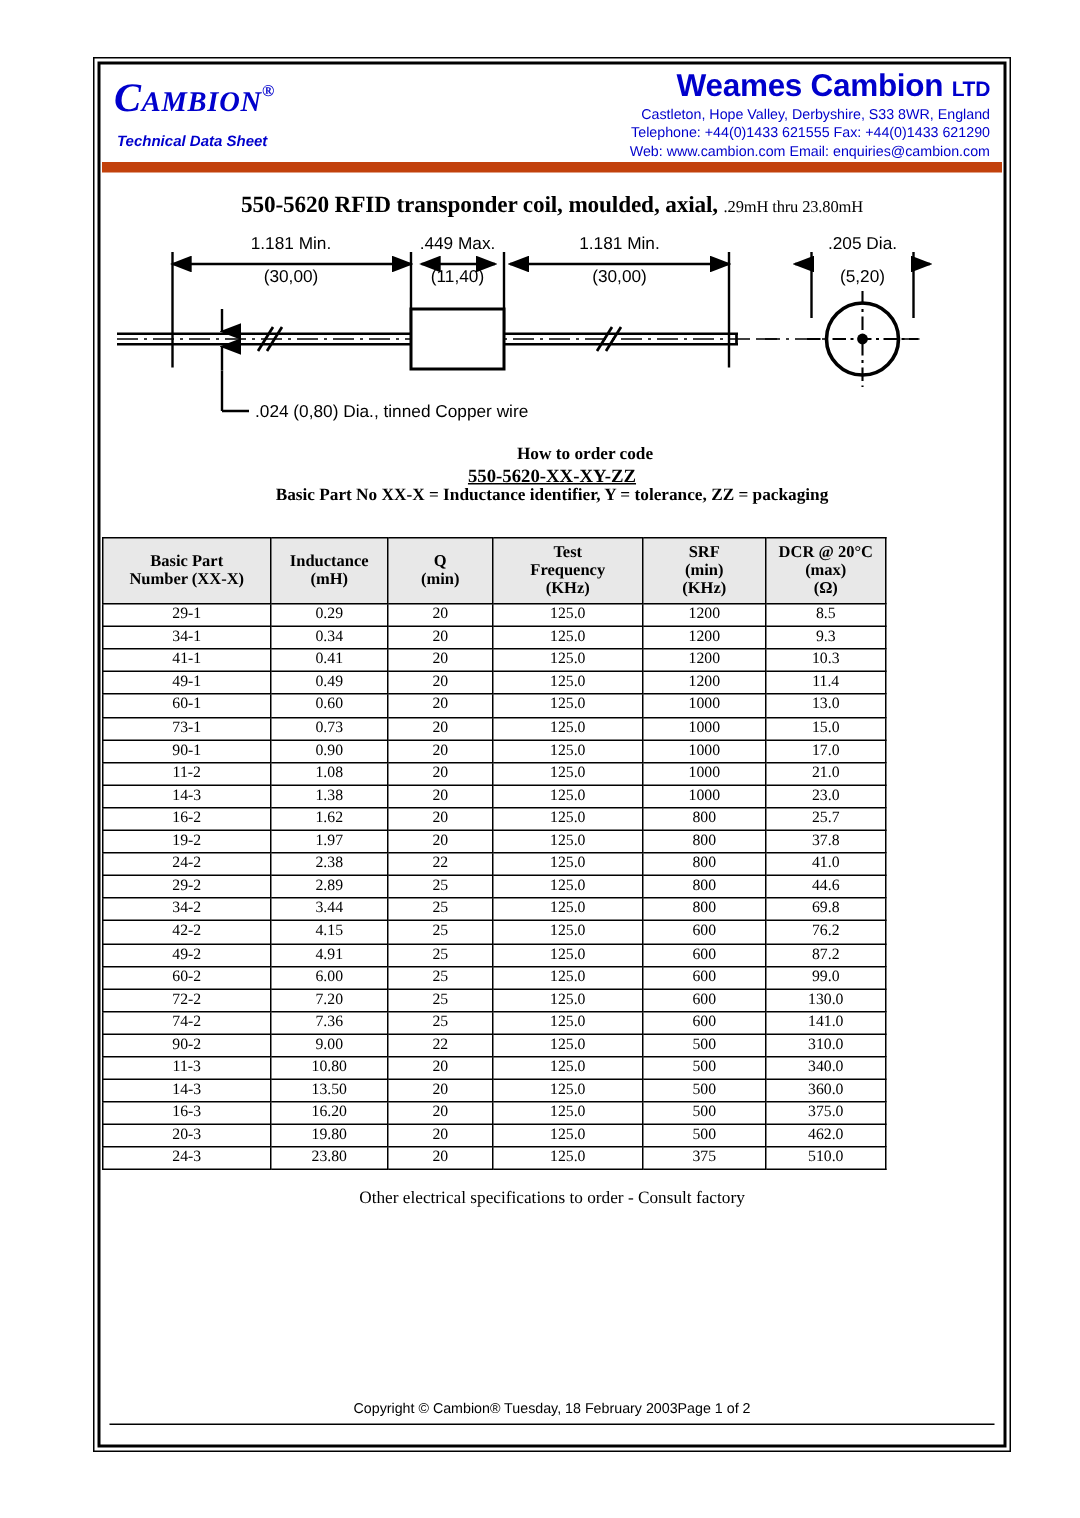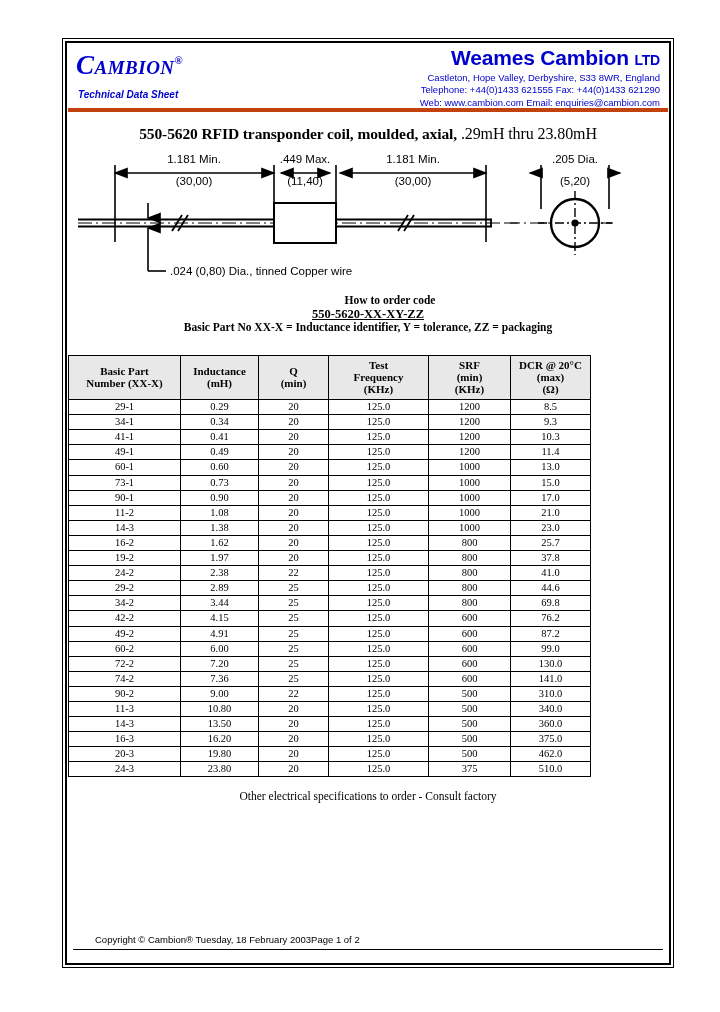--- a/index.html
+++ b/index.html
@@ -37,21 +37,21 @@
   .inner {
     position: absolute;
     left: 5px; top: 5px; right: 5px; bottom: 5px;
     overflow: hidden;
   }
 
   
   .header {
     position: relative;
     height: 64px;
-    border-bottom: 4px solid #c2410c;
+    border-bottom: 7px solid #c2410c;
     padding-left: 10px;
   }
   .logo {
     position: absolute;
     left: 8px;
     top: 6px;
     font-family: "Liberation Serif", "DejaVu Serif", serif;
     font-style: italic;
     font-weight: bold;
     font-size: 27px;
@@ -103,21 +103,21 @@
 
   
   .title-row {
     text-align: center;
     margin-top: 13px;
     font-size: 15.5px;
     font-weight: bold;
     letter-spacing: -0.1px;
   }
   .title-row .sub {
-    font-size: 16px;
+    font-size: 11px;
     font-weight: normal;
   }
 
   
   .drawing {
     position: relative;
     height: 145px;
     margin-top: 4px;
   }
   .drawing svg { display: block; }
@@ -178,21 +178,21 @@
   .footer {
     position: absolute;
     left: 5px;
     right: 5px;
     bottom: 12px;
     border-bottom: 1px solid #000;
     padding-bottom: 4px;
   }
   .footer-inner {
     display: flex;
-    justify-content: flex-start;
+    justify-content: center;
     padding: 0 22px;
     font-family: "Liberation Sans", "DejaVu Sans", sans-serif;
     font-size: 9.5px;
   }
 </style>
 </head>
 <body>
 
 <div class="page">
   <div class="inner">

